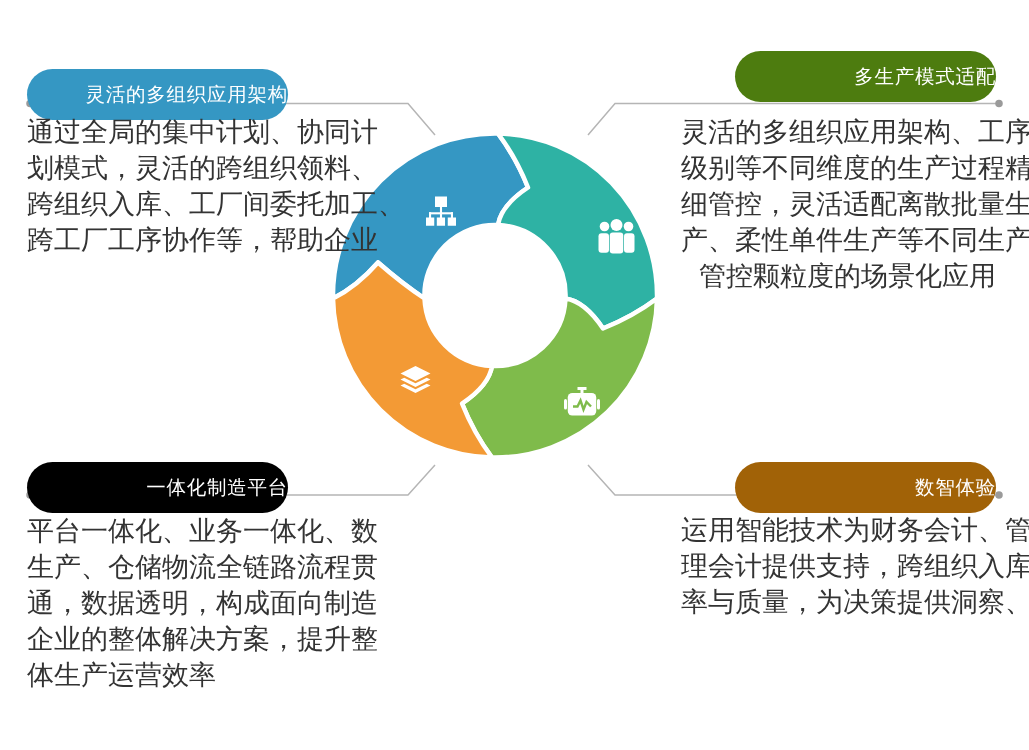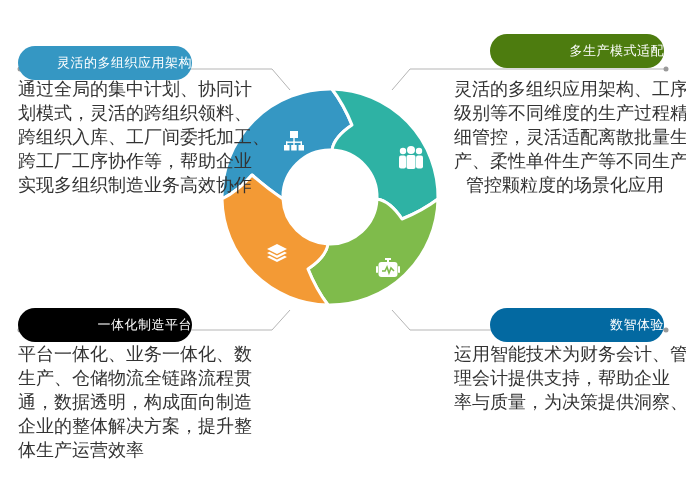--- a/index.html
+++ b/index.html
@@ -72,21 +72,20 @@
 </svg>
 
 <div class="pill" style="left:18px;top:18px;width:174px;background:#3597c3;">
   <span>灵活的多组织应用架构</span>
 </div>
 <div class="desc" style="left:18px;top:77px;">
   <span class="ln">通过全局的集中计划、协同计</span>
   <span class="ln">划模式，灵活的跨组织领料、</span>
   <span class="ln">跨组织入库、工厂间委托加工、</span>
   <span class="ln">跨工厂工序协作等，帮助企业</span>
-  <span class="ln">实现多组织制造业务高效协作</span>
 </div>
 
 <div class="pill" style="left:490px;top:6px;width:174px;background:#4d7c0f;">
   <span>多生产模式适配</span>
 </div>
 <div class="desc right" style="left:454px;top:77px;">
   <span class="ln">灵活的多组织应用架构、工序</span>
   <span class="ln">级别等不同维度的生产过程精</span>
   <span class="ln">细管控，灵活适配离散批量生</span>
   <span class="ln">产、柔性单件生产等不同生产</span>
@@ -97,20 +96,20 @@
   <span>一体化制造平台</span>
 </div>
 <div class="desc" style="left:18px;top:342px;font-family:Liberation Serif, serif;">
   <span class="ln">平台一体化、业务一体化、数</span>
   <span class="ln">生产、仓储物流全链路流程贯</span>
   <span class="ln">通，数据透明，构成面向制造</span>
   <span class="ln">企业的整体解决方案，提升整</span>
   <span class="ln">体生产运营效率</span>
 </div>
 
-<div class="pill" style="left:490px;top:280px;width:174px;background:#0369a1;font-family:Liberation Mono, monospace;">
+<div class="pill" style="left:490px;top:280px;width:174px;background:#a16207;font-family:Liberation Mono, monospace;">
   <span>数智体验</span>
 </div>
 <div class="desc right" style="left:454px;top:342px;">
   <span class="ln">运用智能技术为财务会计、管</span>
-  <span class="ln">理会计提供支持，帮助企业</span>
+  <span class="ln">理会计提供支持，跨组织入库</span>
   <span class="ln">率与质量，为决策提供洞察、</span>
 </div>
 
 </body></html>

